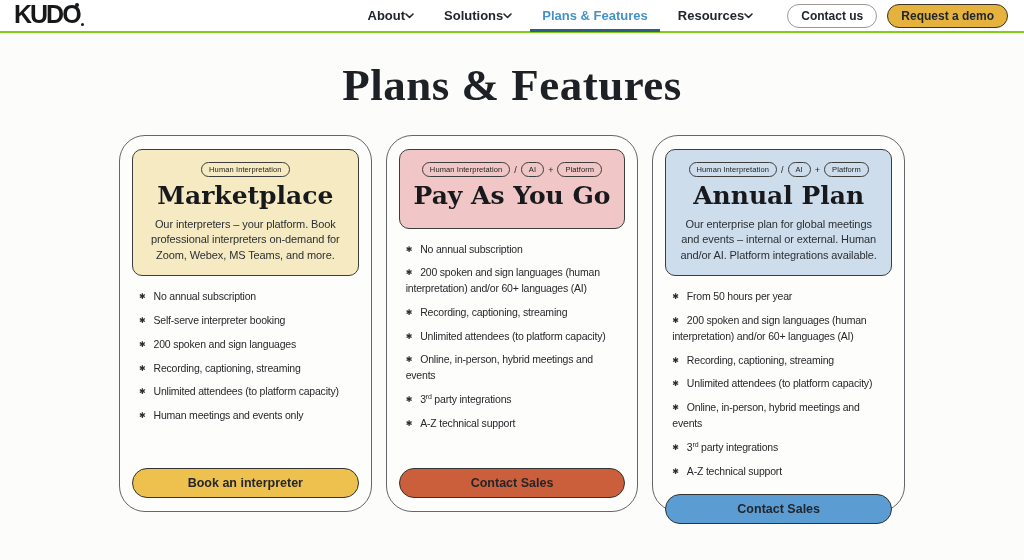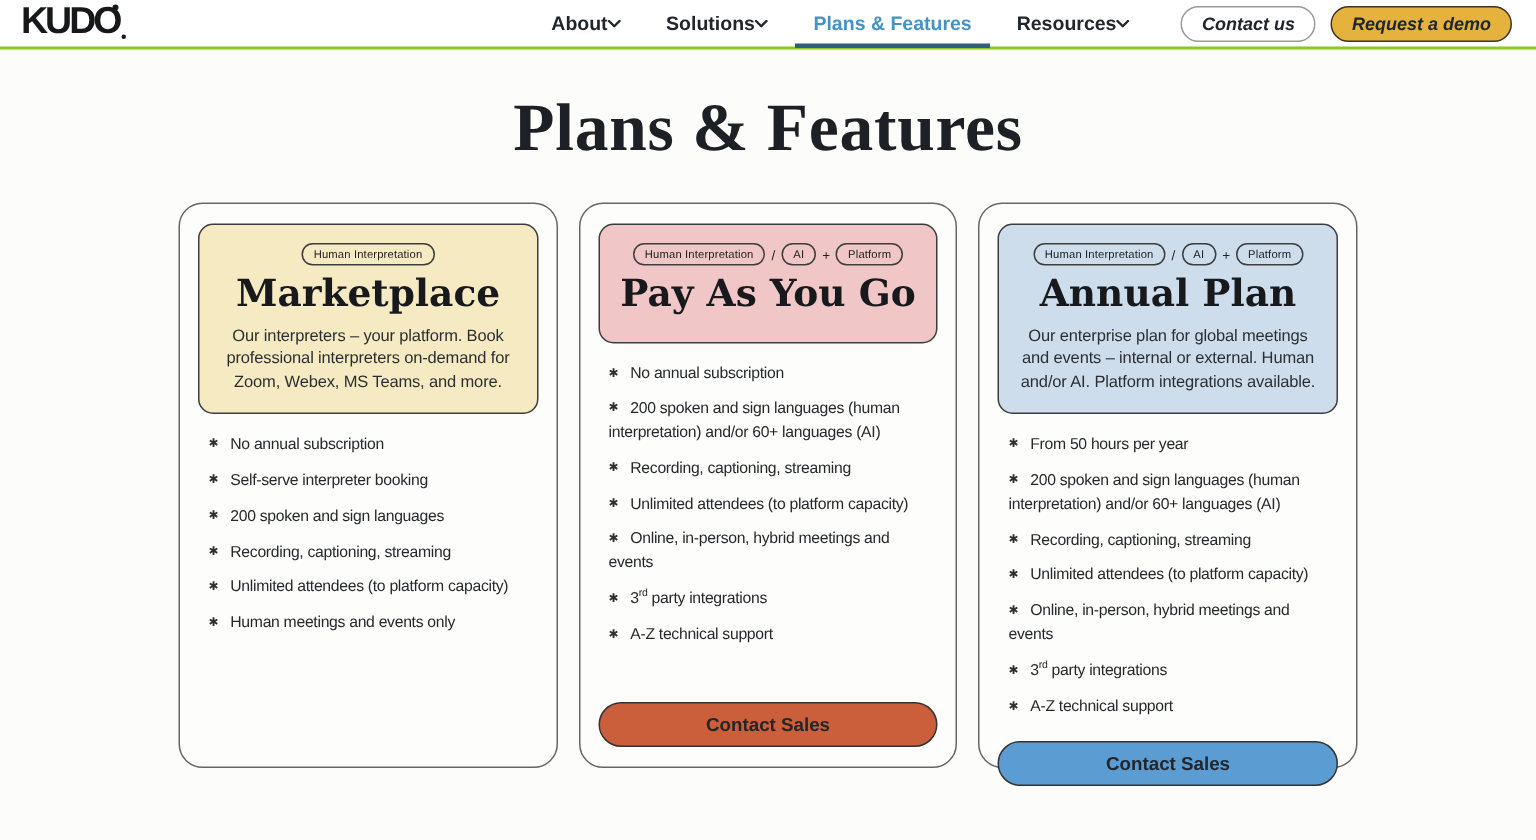--- a/index.html
+++ b/index.html
@@ -46,42 +46,42 @@
   .nav-item .chev { display:flex; align-items:center; margin-top:1px; }
   .nav-item.active { color:#4593c6; }
   .nav-item.active::after {
     content:""; position:absolute; left:-12px; right:-12px; bottom:0;
     height:3px; background:#2e5f80;
   }
   .header-actions { display:flex; gap:10px; align-items:center; }
   .hbtn {
     font-family:inherit;
     border-radius:999px; font-size:12px; font-weight:700;
-    padding:4px 13px; cursor:pointer; white-space:nowrap; color:#20262c;font-style:italic;
+    padding:4px 13px; cursor:pointer; white-space:nowrap; color:#20262c;
   }
   .hbtn.outline { background:#ffffff; border:1px solid #9a9a96; }
   .hbtn.gold    { background:#e5b33d; border:1px solid #3c3424; }
 
   
   h1.page-title {
     font-family:"Liberation Serif", serif;
     font-size:45px; font-weight:700; letter-spacing:0.5px;
     text-align:center; color:#1d2126;
     margin:26px 0 24px;
   }
 
   
   .plans-row {
     width:786px; margin:0 auto;
     display:flex; gap:14px;
   }
   .card {
     flex:1 1 0; height:377px;
     background:#fdfdfc;
-    border:1px solid #66666a; border-radius:16px;
+    border:1px solid #66666a; border-radius:26px;
     padding:13px 12px;
     display:flex; flex-direction:column;
   }
   .panel {
     border:1px solid #3d3d3d; border-radius:10px;
     padding:9px 10px 11px; text-align:center;
   }
   .badges {
     display:flex; justify-content:center; align-items:center;
     gap:4px; margin:3px 0 5px; flex-wrap:nowrap;
@@ -174,20 +174,21 @@
       <p class="plan-desc">Our interpreters – your platform. Book professional interpreters on-demand for Zoom, Webex, MS Teams, and more.</p>
     </div>
     <ul class="features">
           <li><span class="bullet">✱</span><span class="ftext">No annual subscription</span></li>
           <li><span class="bullet">✱</span><span class="ftext">Self-serve interpreter booking</span></li>
           <li><span class="bullet">✱</span><span class="ftext">200 spoken and sign languages</span></li>
           <li><span class="bullet">✱</span><span class="ftext">Recording, captioning, streaming</span></li>
           <li><span class="bullet">✱</span><span class="ftext">Unlimited attendees (to platform capacity)</span></li>
           <li><span class="bullet">✱</span><span class="ftext">Human meetings and events only</span></li>
         </ul>
+    <button class="cta" style="background: rgb(238, 193, 78);">Book an interpreter</button>
   </div>
 
   <div class="card">
     <div class="panel" style="background: rgb(240, 198, 198);">
       <div class="badges">
             <span class="pill">Human Interpretation</span>
             <span class="sep">/</span>
             <span class="pill">AI</span>
             <span class="sep">+</span>
             <span class="pill">Platform</span>

